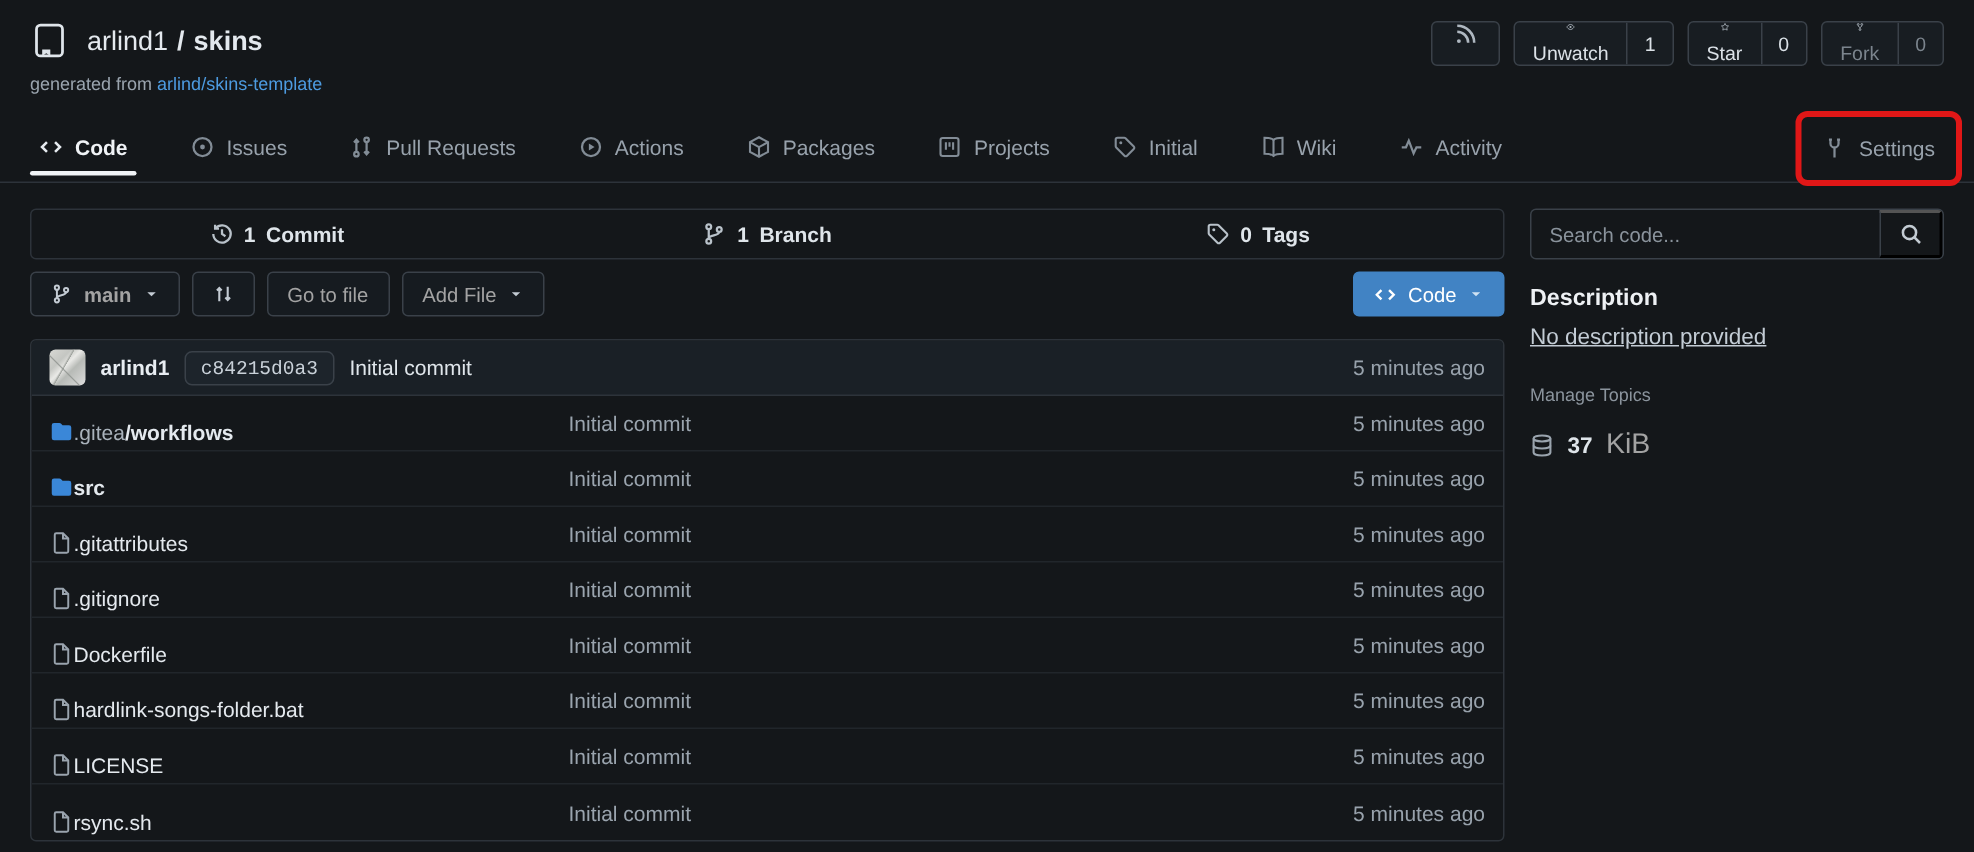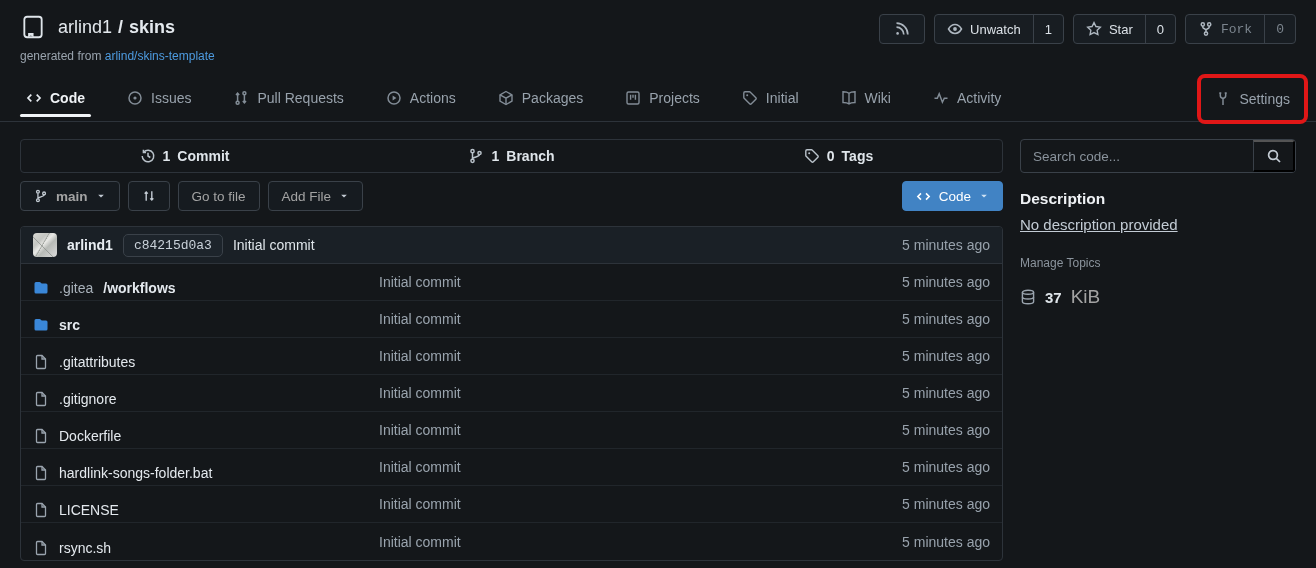--- a/index.html
+++ b/index.html
@@ -24,24 +24,24 @@
   .repo-name { font-weight:700; color:#e4e9ee; }
   .generated { margin-top:9px; font-size:12px; color:#9aa4ae; }
   .generated a { color:#4d9be0; }
 
   .header-actions { display:flex; gap:9px; align-items:center; }
   .hbtn {
     display:flex; align-items:center; height:30px;
     background:#181d22; border:1px solid #3a4149; border-radius:4px;
     color:#dbe1e7; font-size:13px; overflow:hidden; cursor:pointer;
   }
-  .hbtn .seg { display:flex; align-items:center; gap:7px; padding:0 12px; height:100%; }
+  .hbtn .seg { display:flex; align-items:center; gap:7px; padding:0 12px; height:100%;flex-direction:column; }
   .hbtn .count { border-left:1px solid #3a4149; padding:0 11px; display:flex; align-items:center; height:100%; }
   .hbtn.icon-only .seg { padding:0 14px; }
-  .hbtn.disabled { color:#7b848d;font-family:Liberation Mono, monospace; }
+  .hbtn.disabled { color:#7b848d; }
   .hbtn svg { color:#aeb7c0; }
 
   
   .tabbar {
     position:relative; margin-top:12px; padding:0 20px;
     display:flex; align-items:stretch; height:47px;
     border-bottom:1px solid #2d333a;
   }
   .tab {
     display:flex; align-items:center; gap:8px;
@@ -115,21 +115,21 @@
     background:#1d242b; cursor:pointer;
   }
   .commit-msg { color:#dfe5ea; cursor:pointer; }
   .commit-time { margin-left:auto; color:#98a2ac; }
 
   .file-row {
     display:grid; grid-template-columns:346px 1fr auto; align-items:center;
     height:37px; padding:0 12px; border-bottom:1px solid #21262b;
   }
   .file-row:last-child { border-bottom:none; }
-  .fname { display:flex; align-items:center; gap:10px; cursor:pointer;margin-top:12px; }
+  .fname { display:flex; align-items:center; cursor:pointer;margin-top:12px; }
   .fname .prefix { color:#a9b2bb; }
   .fname .nm { color:#e4e9ee; }
   .file-row.folder .nm { font-weight:700; }
   .fmsg { color:#9aa4ae; cursor:pointer; }
   .ftime { color:#98a2ac; text-align:right; }
   .folder-icon { color:#3a87d8; }
   .file-icon { color:#9aa4ae; }
 
   
   .sidebar { width:276px; flex:none; }

